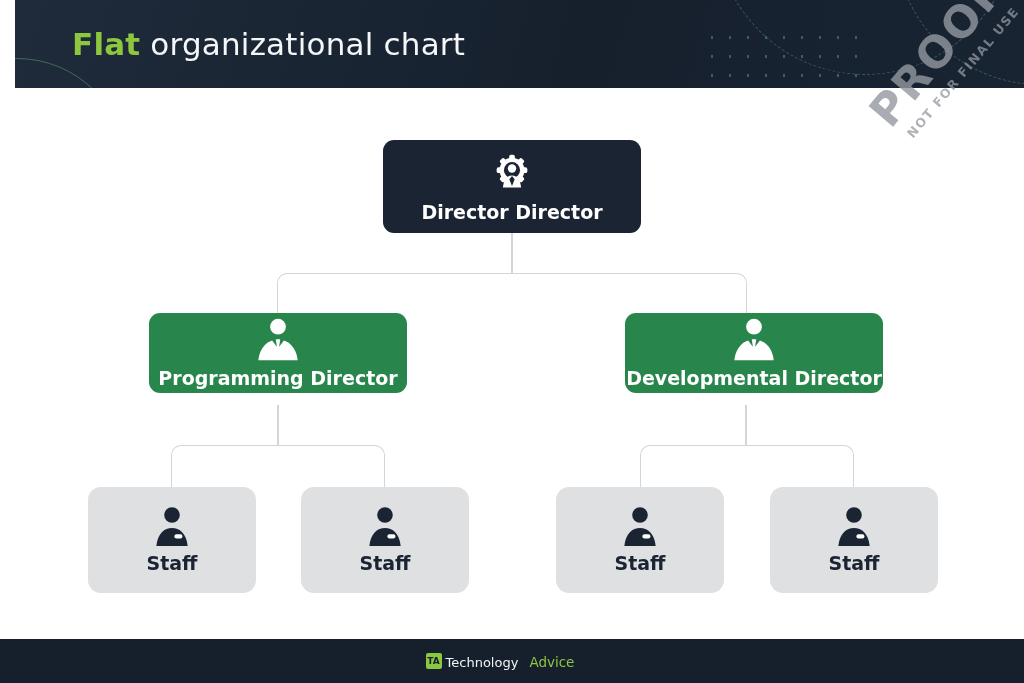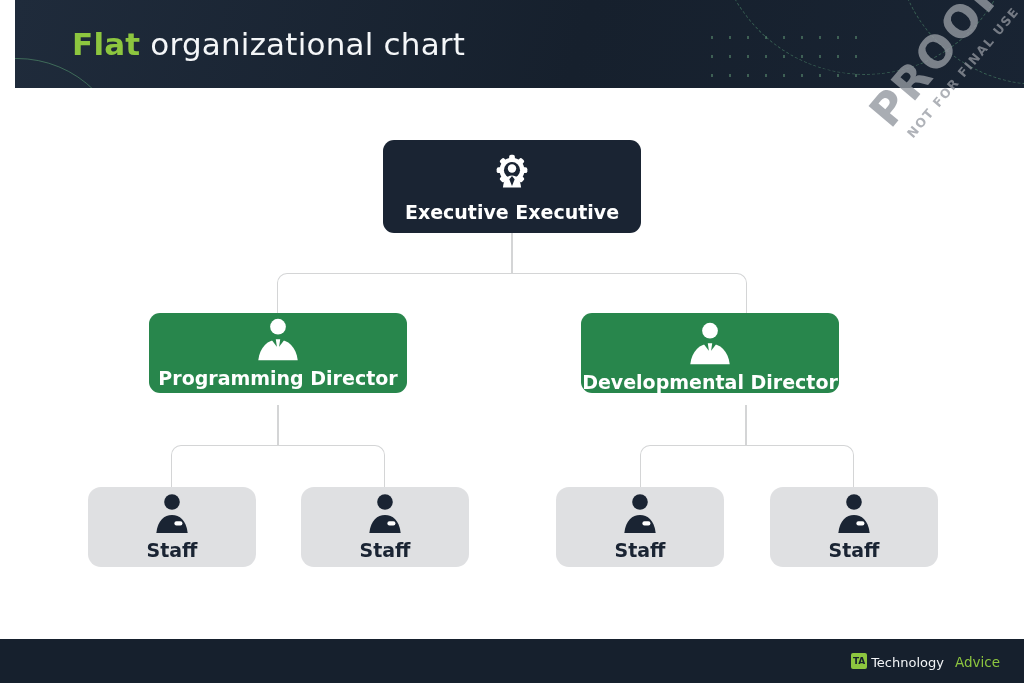--- a/index.html
+++ b/index.html
@@ -54,35 +54,35 @@
   
   .node { position:absolute; display:flex; flex-direction:column; align-items:center;
           justify-content:center; gap:4px; border-radius:11px; }
   .node .label { font-weight:600; }
 
   .node-exec { left:383px; top:140px; width:258px; height:93px; background:#1a2433; }
   .node-exec .label { color:#ffffff; font-size:19px; }
 
   .node-green { width:258px; height:80px; background:#28864c; }
   .node-prog { left:149px; top:313px; }
-  .node-dev  { left:581px; top:313px;justify-content:flex-end; }
+  .node-dev  { left:625px; top:313px; }
   .node-green .label { color:#ffffff; font-size:19px; }
 
-  .node-staff { width:168px; height:80px; background:#dfe0e2; border-radius:13px; }
+  .node-staff { width:168px; height:106px; background:#dfe0e2; border-radius:13px; }
   .node-staff .label { color:#1a2433; font-size:19px; }
   .node-s1 { left:88px;  top:487px; }
   .node-s2 { left:301px; top:487px; }
   .node-s3 { left:556px; top:487px; }
   .node-s4 { left:770px; top:487px; }
 
   .icon { display:block; }
 
   
   .footer { position:absolute; left:0; top:639px; width:1024px; height:44px; background:#16202d;
-            display:flex; align-items:center; justify-content:flex-end; padding-right:24px; }
+            display:flex; align-items:center; justify-content:center; padding-right:24px; }
   .logo { display:flex; align-items:center; gap:4px; }
   .logo-mark { width:16px; height:16px; background:#8dc63f; border-radius:2px; color:#16202d;
                font-size:9px; font-weight:700; display:flex; align-items:center; justify-content:center; }
   .logo-primary { color:#f2f4f6; font-size:13px; font-weight:500; }
   .logo-secondary { color:#8dc63f; font-size:13.5px; font-weight:500;margin-left:11px; }
 </style>
 </head>
 <body>
 
 <div class="stage">
@@ -117,21 +117,21 @@
         <rect x="21" y="4" width="6" height="32" rx="2" transform="rotate(90 24 20)"></rect>
         <rect x="21" y="4" width="6" height="32" rx="2" transform="rotate(45 24 20)"></rect>
         <rect x="21" y="4" width="6" height="32" rx="2" transform="rotate(135 24 20)"></rect>
         <circle cx="24" cy="20" r="13"></circle>
       </g>
       <circle cx="24" cy="20" r="8.4" fill="#1a2433"></circle>
       <circle cx="24" cy="18.2" r="4.4" fill="#ffffff"></circle>
       <path d="M14.5 38 C15.5 29.5 19 25.6 24 25.6 C29 25.6 32.5 29.5 33.5 38 Z" fill="#ffffff"></path>
       <path d="M24 26.2 L21.2 29.4 L24 36.4 L26.8 29.4 Z" fill="#1a2433"></path>
     </svg>
-    <div class="label">Executive Executive</div>
+    <div class="label">Director Director</div>
   </div>
 
   <div class="node node-green node-prog">
     <svg class="icon" width="50" height="46" viewBox="0 0 52 46">
       <circle cx="26" cy="9.2" r="8.2" fill="#ffffff"></circle>
       <path d="M5.5 44 C7 30.5 15.5 22.5 26 22.5 C36.5 22.5 45 30.5 46.5 44 Z" fill="#ffffff"></path>
       <path d="M18.5 21.8 L26 31.5 L33.5 21.8 Z" fill="#28864c"></path>
       <path d="M23.7 22.2 L28.3 22.2 L27.3 29 L28 36 L26 39.5 L24 36 L24.7 29 Z" fill="#ffffff"></path>
     </svg>
     <div class="label">Programming Director</div>

